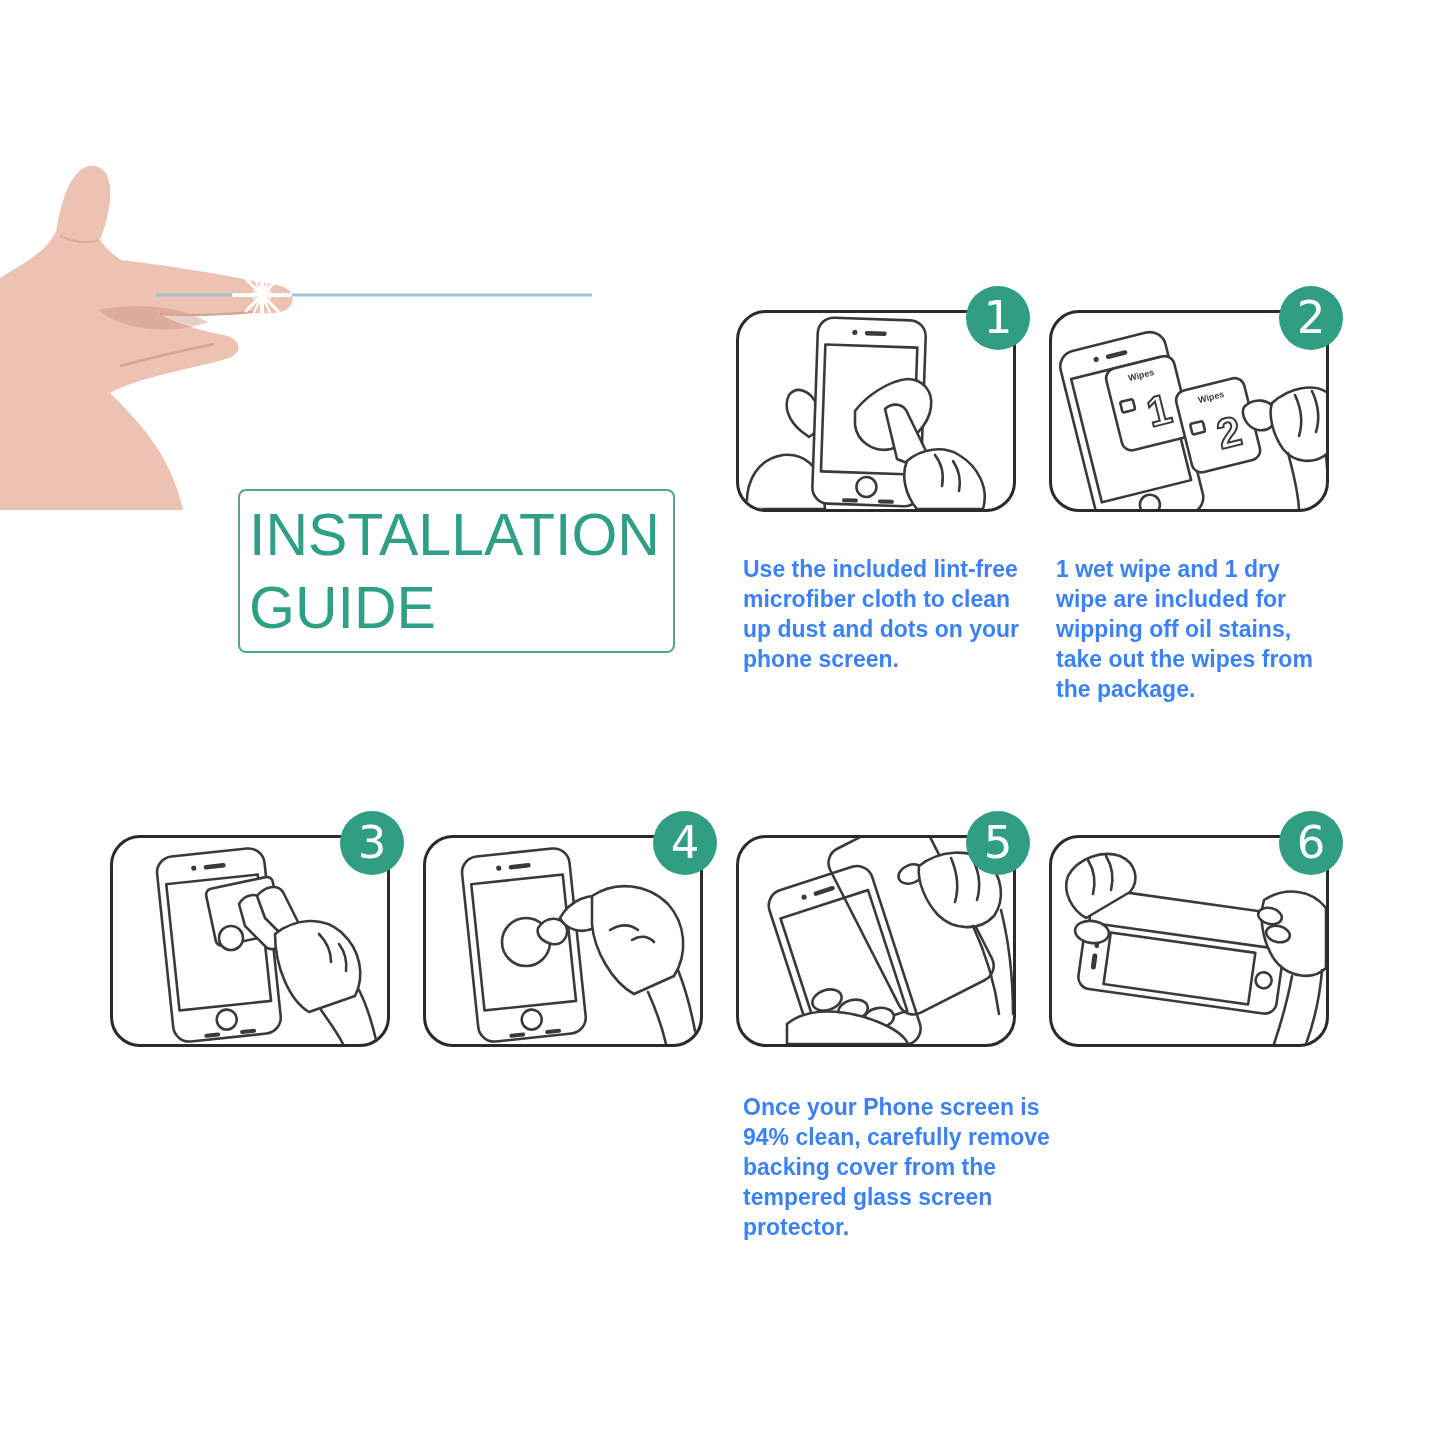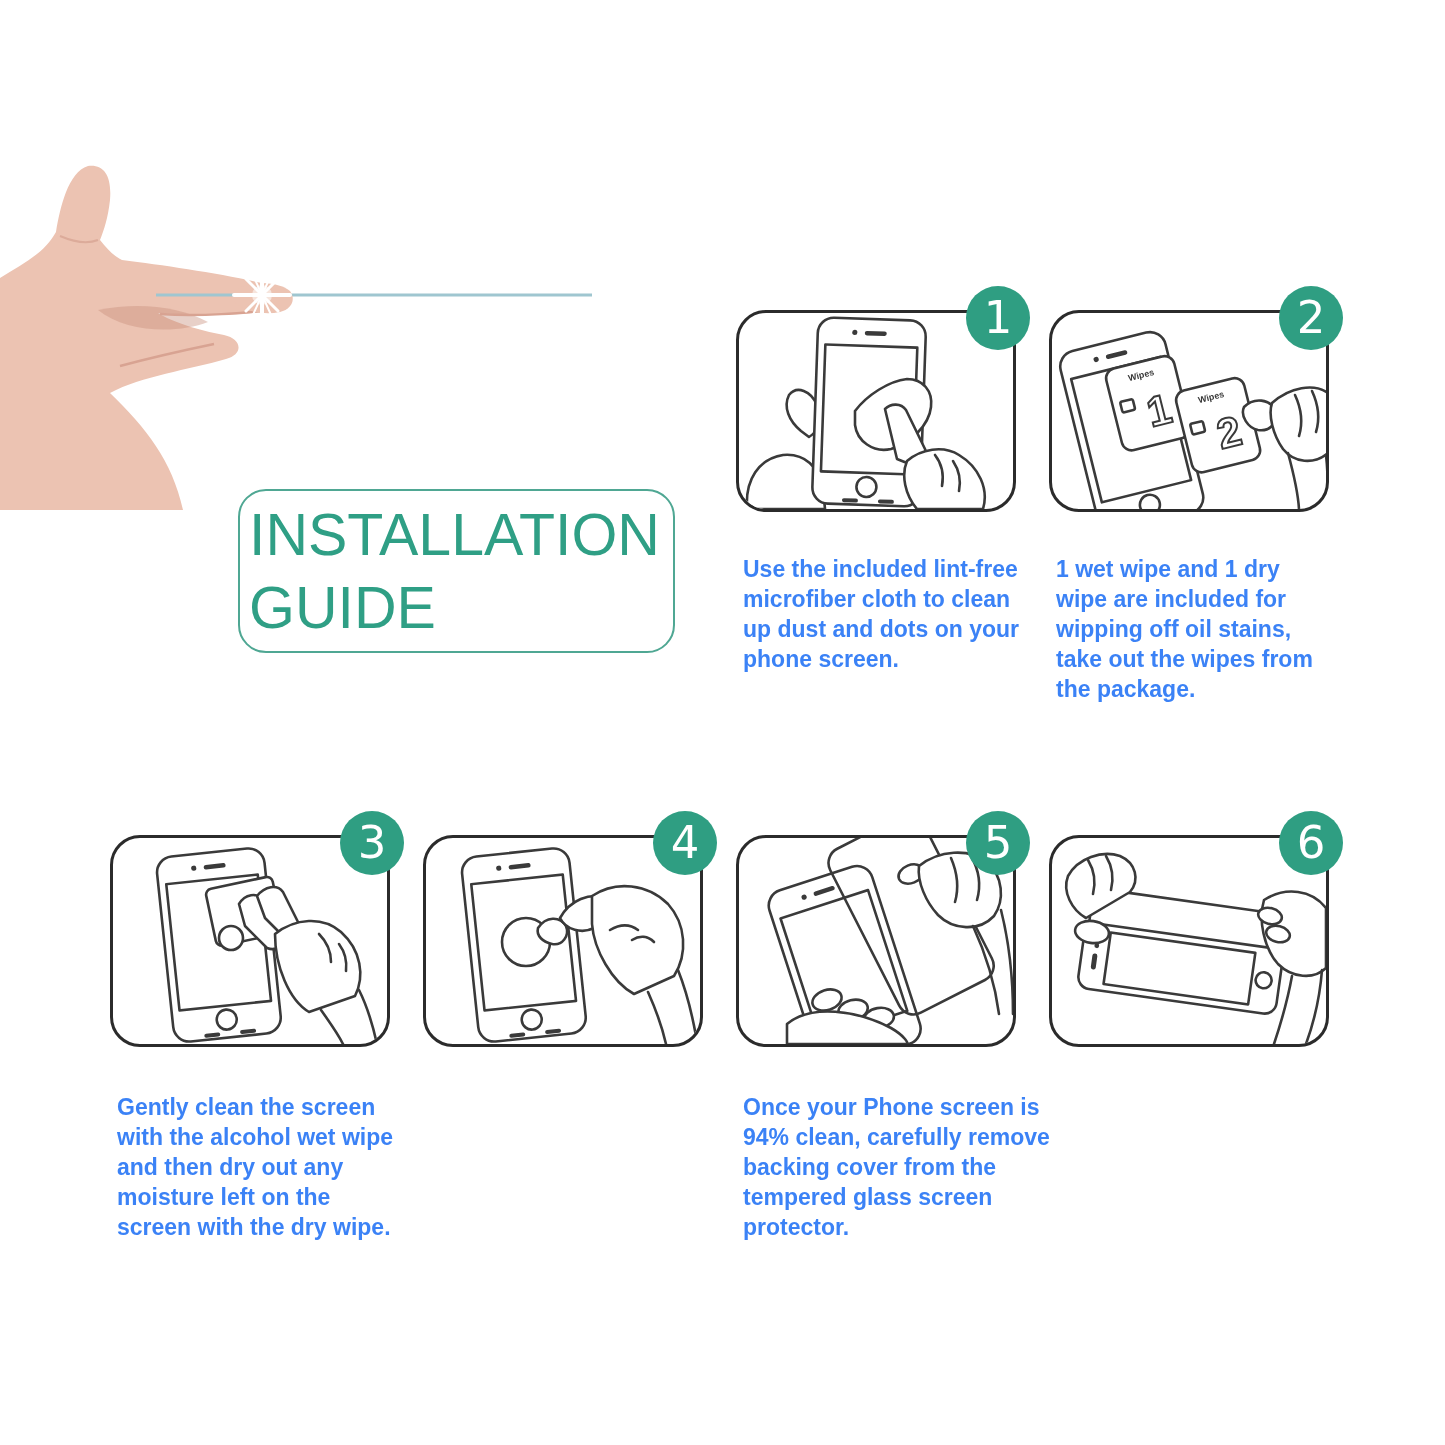--- a/index.html
+++ b/index.html
@@ -1,20 +1,20 @@
 <!DOCTYPE html>
 <html><head>
 <meta charset="utf-8">
 <style>
   html,body{margin:0;padding:0;background:#fff;}
   .page{position:relative;width:1445px;height:1445px;background:#ffffff;overflow:hidden;
         font-family:"Liberation Sans",sans-serif;}
   .hero{position:absolute;left:0;top:160px;}
   .title-box{position:absolute;left:238px;top:489px;width:437px;height:164px;
-             border:2.5px solid #4fa793;border-radius:28px;box-sizing:border-box;
+             border:2.5px solid #4fa793;border-radius:8px;box-sizing:border-box;
              padding:8px 0 0 9px;}
   .title-line{display:block;font-size:59px;line-height:73px;font-weight:400;
               color:#2f9f85;letter-spacing:0px;white-space:pre;}
   .step{position:absolute;width:280px;}
   .panel{position:relative;width:280px;}
   .panel.r1{height:202px;}
   .panel.r2{height:212px;}
   .art{position:absolute;inset:0;border:3px solid #2b2b2b;border-radius:30px;
        overflow:hidden;background:#fff;}
   .art svg{position:absolute;left:0;top:0;}
@@ -182,25 +182,20 @@
           <path class="ln" d="M 206,96 C 214,104 218,114 218,124"></path>
           <path class="ln" d="M 226,106 C 232,114 234,124 233,133"></path>
           <path class="ln" d="M 208,172 C 218,186 226,198 230,206"></path>
           <path class="ln" d="M 246,152 C 254,168 260,188 264,206"></path>
         </svg>
       </div>
       <div class="badge">
         <span>3</span>
       </div>
     </div>
-    <div class="caption cap-r2">Gently clean the screen
-with the alcohol wet wipe
-and then dry out any
-moisture left on the
-screen with the dry wipe.</div>
   </div>
 
   <div class="step" style="left:423px;top:835px;">
     <div class="panel r2">
       <div class="art">
         <svg width="274" height="206" viewBox="0 0 274 206">
           <g transform="translate(44,14) rotate(-6,54,94)">
             <rect class="fw" x="0" y="0" width="108" height="186" rx="16"></rect>
             <rect class="ln" x="8" y="27" width="92" height="127"></rect>
             <circle class="ln" cx="54" cy="168" r="10"></circle>

